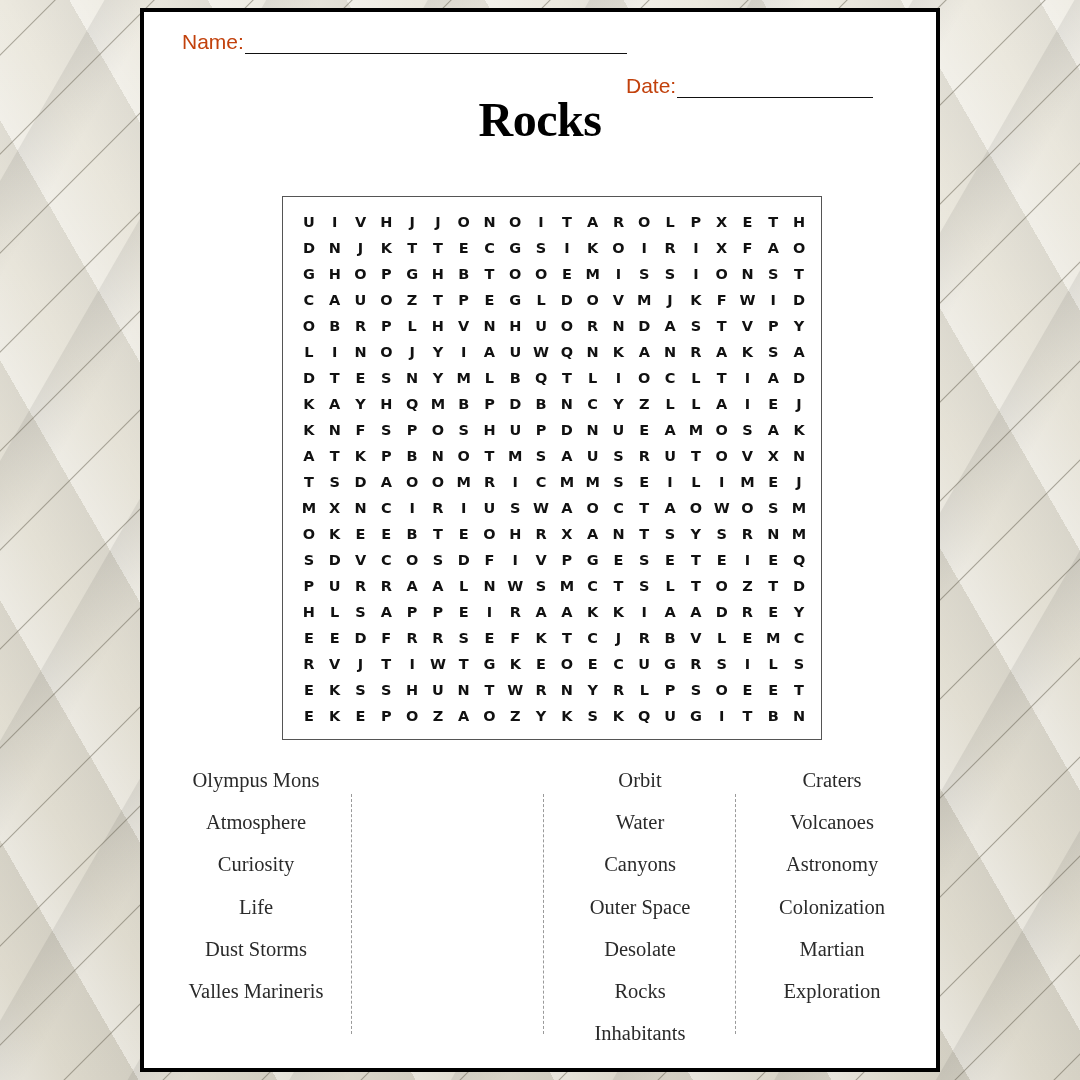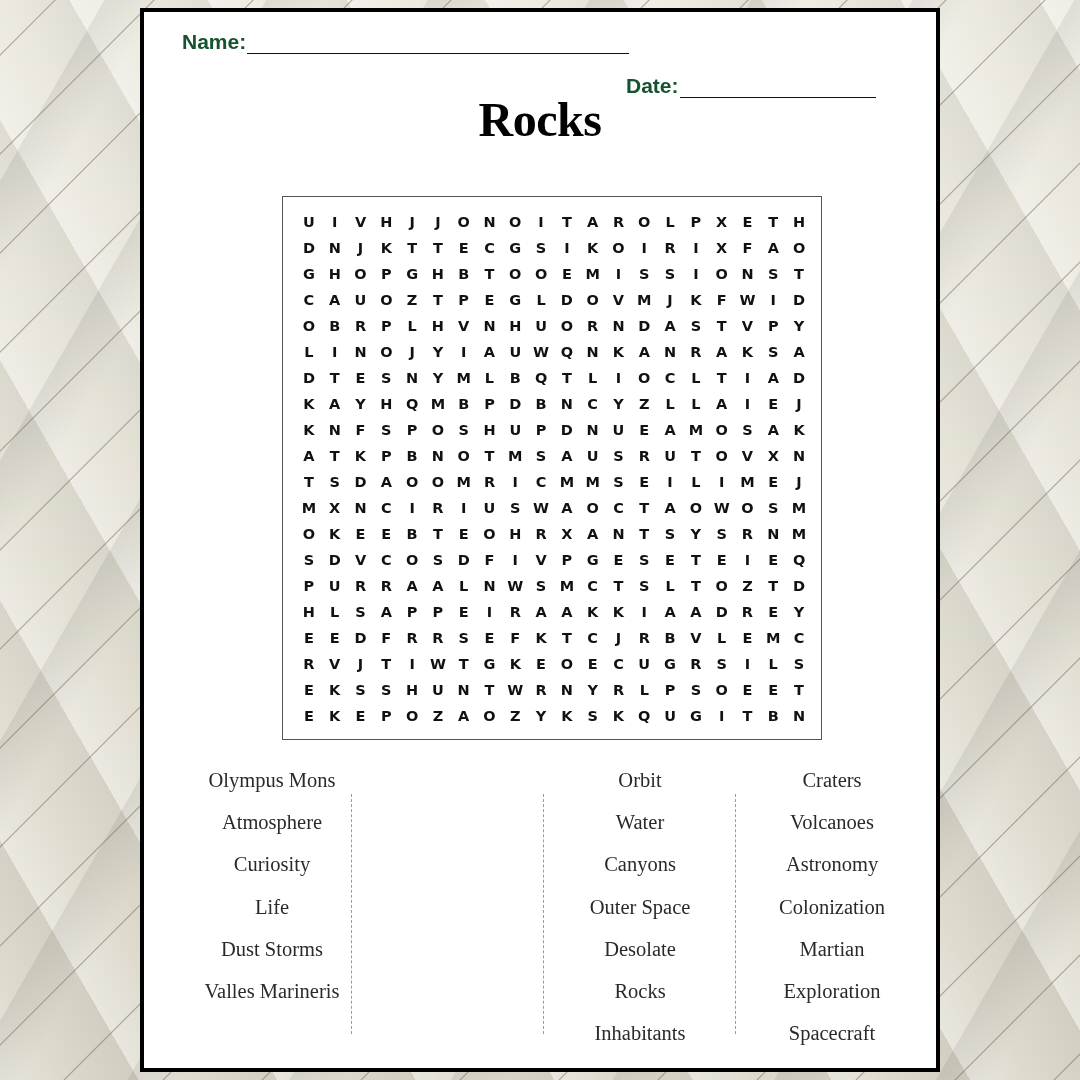--- a/index.html
+++ b/index.html
@@ -29,22 +29,21 @@
       border: 4px solid #000000;
     }
     .header-row {
       position: absolute;
       top: 18px;
       left: 38px;
       right: 40px;
       height: 30px;
       font-family: "Liberation Sans Narrow", "Liberation Sans", sans-serif;
       font-size: 21px;
-      color: #14532d;
-      font-weight: bold;
+      color: #c2410c;
     }
     .name-field {
       position: absolute;
       left: 0;
       top: 0;
       display: flex;
       align-items: flex-end;
     }
     .date-field {
       position: absolute;
@@ -122,21 +121,21 @@
       top: 756px;
       width: 792px;
       height: 290px;
     }
     .word-col {
       position: absolute;
       top: 0;
       width: 192px;
       text-align: center;
     }
-    .word-col.c0 { left: 32px; }
+    .word-col.c0 { left: 16px; }
     .word-col.c1 { left: 208px; }
     .word-col.c2 { left: 400px; }
     .word-col.c3 { left: 592px; }
     .word {
       height: 42.2px;
       line-height: 24px;
       font-family: "Liberation Serif", serif;
       font-size: 20.5px;
       color: #2a2a2a;
     }
@@ -595,17 +594,16 @@
       <div class="word">Inhabitants</div>
     </div>
     <div class="divider d2"></div>
     <div class="word-col c3">
       <div class="word">Craters</div>
       <div class="word">Volcanoes</div>
       <div class="word">Astronomy</div>
       <div class="word">Colonization</div>
       <div class="word">Martian</div>
       <div class="word">Exploration</div>
-      <div class="word">Spacecraft</div>
     </div>
   </div>
 
 </div>
 
 </body></html>

